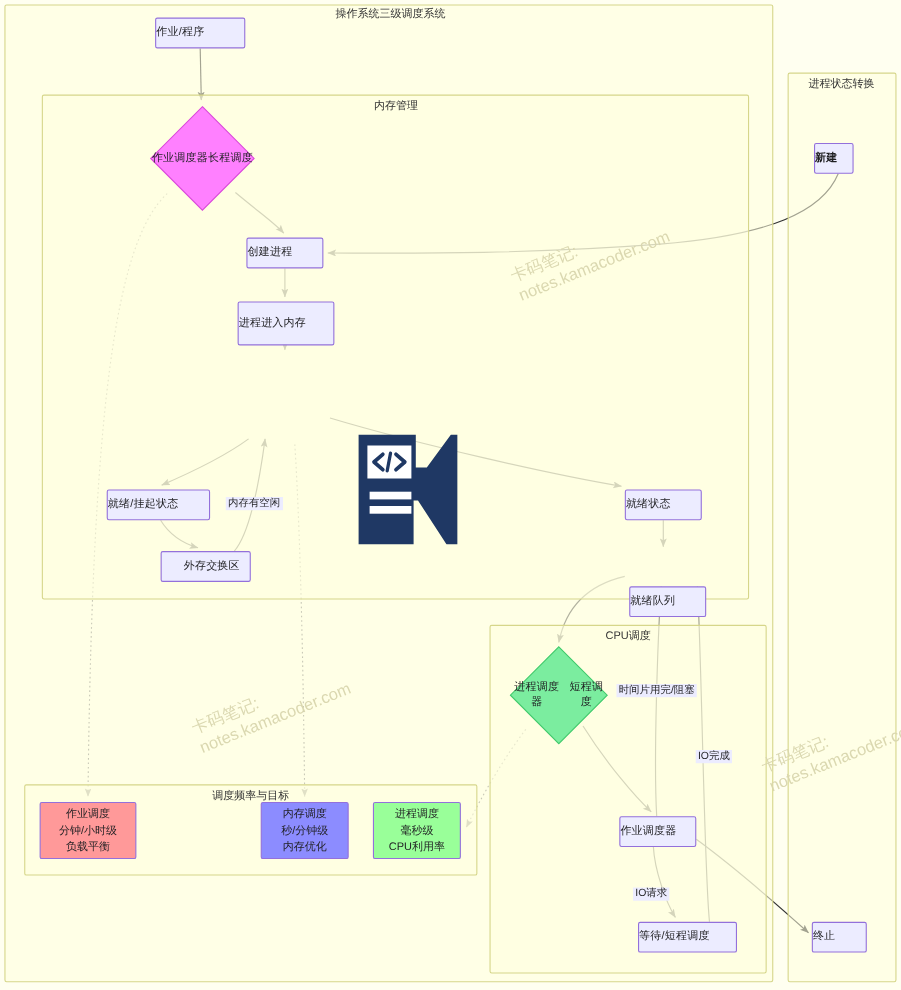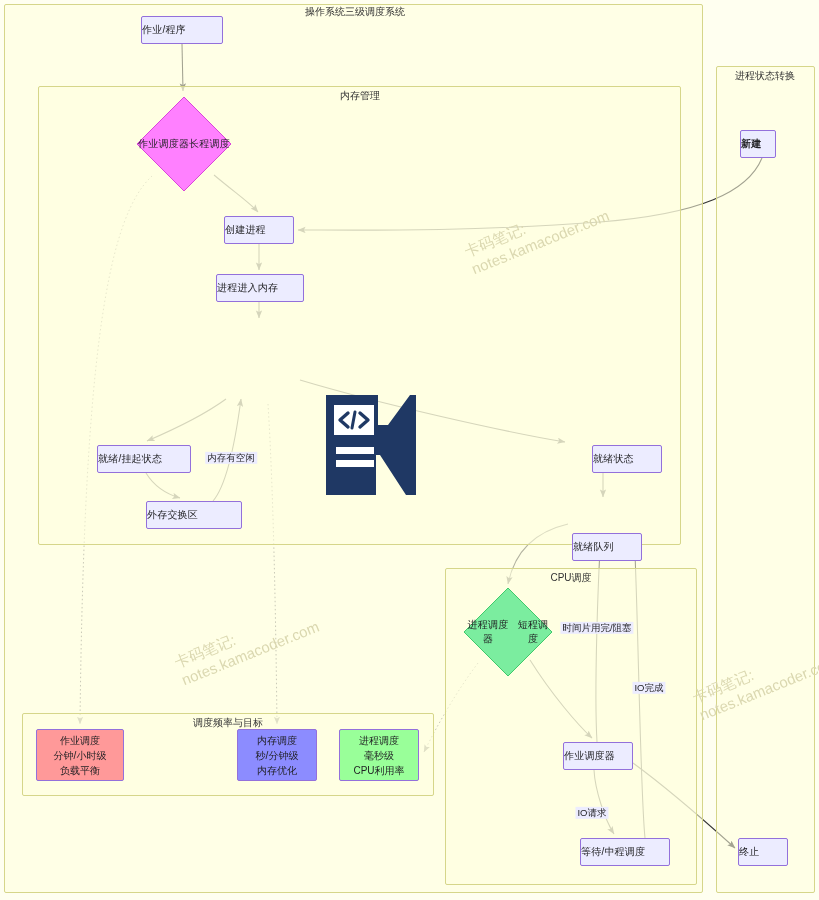--- a/index.html
+++ b/index.html
@@ -141,34 +141,34 @@
     <span class="dtext">
       <span class="ln">作业调度器</span>
       <span class="ln">长程调度</span>
     </span>
   </div>
 
   <div class="node rect" style="left:224px;top:216px;width:70px;height:28px;">
     <span class="ln">创建进程</span>
   </div>
 
-  <div class="node rect" style="left:216px;top:274px;width:88px;height:28px;">
+  <div class="node rect" style="left:216px;top:274px;width:88px;height:40px;">
     <span class="ln">进程进入内存</span>
   </div>
 
 
   <div class="node rect" style="left:97px;top:445px;width:94px;height:28px;">
     <span class="ln">就绪/挂起状态</span>
   </div>
 
-  <div class="node rect" style="left:146px;top:501px;width:96px;height:28px;">
+  <div class="node rect" style="left:146px;top:501px;width:82px;height:28px;padding-left:20px;">
     <span class="ln">外存交换区</span>
   </div>
 
-  <div class="node rect" style="left:568px;top:445px;width:70px;height:28px;margin-left:24px;">
+  <div class="node rect" style="left:568px;top:445px;width:70px;height:28px;">
     <span class="ln">就绪状态</span>
   </div>
 
   <div class="node rect" style="left:572px;top:501px;width:70px;height:28px;margin-top:32px;">
     <span class="ln">就绪队列</span>
   </div>
 
   <div class="node diamond" style="left:463px;top:587px;width:90px;height:90px;">
     <svg class="dshape" viewBox="0 0 90 90">
       <polygon points="45,1 89,45 45,89 1,45" fill="#7bed9f" stroke="#3fc96b" stroke-width="1"></polygon>
@@ -177,21 +177,21 @@
       <span class="ln">进程调度器</span>
       <span class="ln">短程调度</span>
     </span>
   </div>
 
   <div class="node rect" style="left:563px;top:742px;width:70px;height:28px;">
     <span class="ln">作业调度器</span>
   </div>
 
   <div class="node rect" style="left:580px;top:838px;width:90px;height:28px;">
-    <span class="ln">等待/中程调度</span>
+    <span class="ln">等待/短程调度</span>
   </div>
 
   <div class="node rect" style="left:740px;top:130px;width:36px;height:28px;font-weight:bold;">
     <span class="ln">新建</span>
   </div>
 
   <div class="node rect" style="left:738px;top:838px;width:50px;height:28px;">
     <span class="ln">终止</span>
   </div>
 

